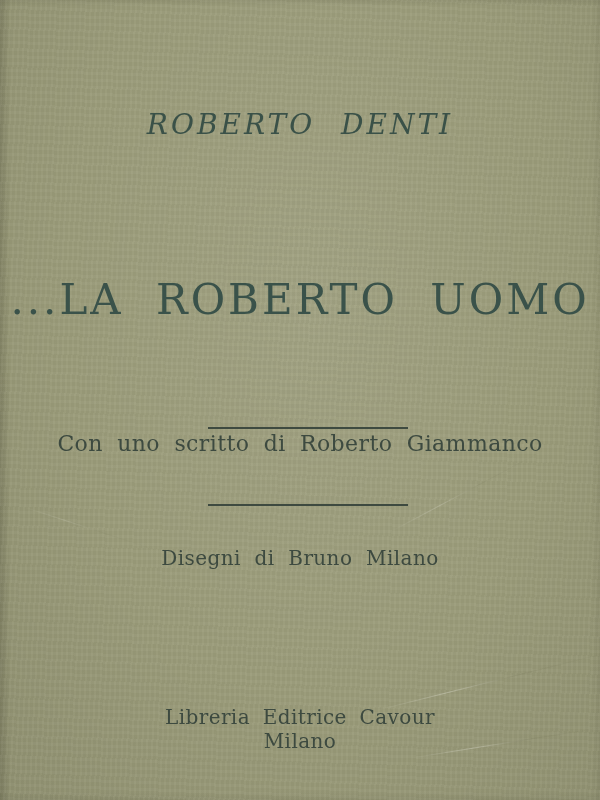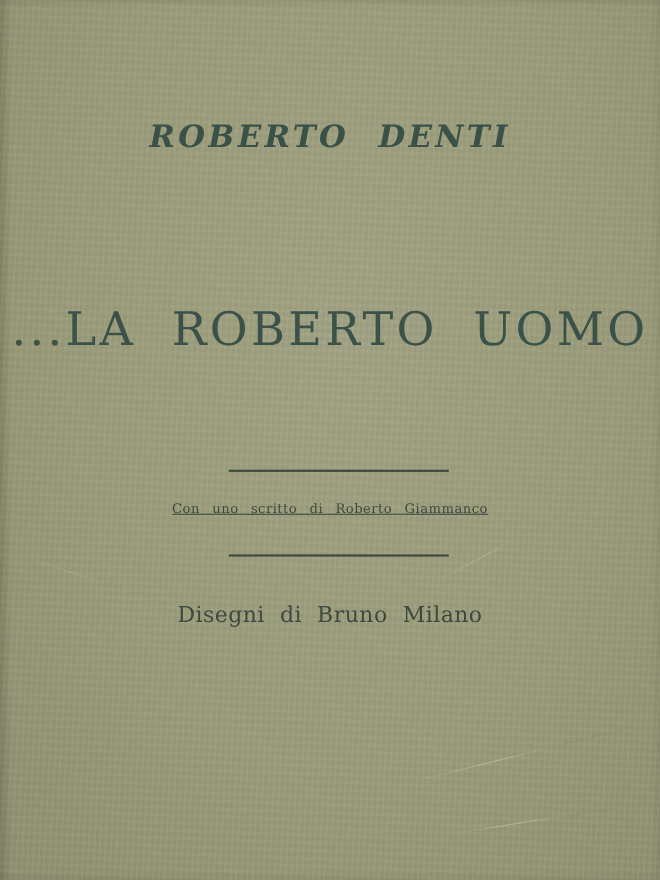--- a/index.html
+++ b/index.html
@@ -54,21 +54,20 @@
     color: #3d4a40;
   }
 
   .author {
     top: 108px;
     font-size: 28px;
     font-style: italic;
     letter-spacing: 3px;
     word-spacing: 14px;
     color: #3a5148;
-    font-weight: bold;
   }
 
   .title {
     top: 274px;
     font-size: 42px;
     line-height: 52px;
     letter-spacing: 3px;
     word-spacing: 16px;
     color: #3a524a;
     font-weight: 500;
@@ -78,25 +77,24 @@
     position: absolute;
     left: 208px;
     width: 200px;
     height: 2px;
     background: #3e4a40;
   }
   .rule-top    { top: 427px; }
   .rule-bottom { top: 504px; }
 
   .subtitle {
-    top: 455px;
-    font-size: 12px;
+    top: 431px;
+    font-size: 22px;
     word-spacing: 7px;
     letter-spacing: 0.4px;
-    text-decoration: underline;
   }
 
   .illustrator {
     top: 546px;
     font-size: 20px;
     word-spacing: 7px;
     letter-spacing: 0.4px;
   }
 
   .publisher {
@@ -121,19 +119,23 @@
   </div>
 
   <div class="rule rule-top"></div>
 
   <div class="txt subtitle">Con uno scritto di Roberto Giammanco</div>
 
   <div class="rule rule-bottom"></div>
 
   <div class="txt illustrator">Disegni di Bruno Milano</div>
 
+  <div class="txt publisher">
+    <div>Libreria Editrice Cavour</div>
+    <div>Milano</div>
+  </div>
 
   <div class="crease crease-1"></div>
   <div class="crease crease-2"></div>
   <div class="crease crease-3"></div>
   <div class="crease crease-4"></div>
 
 </div>
 
 </body></html>

